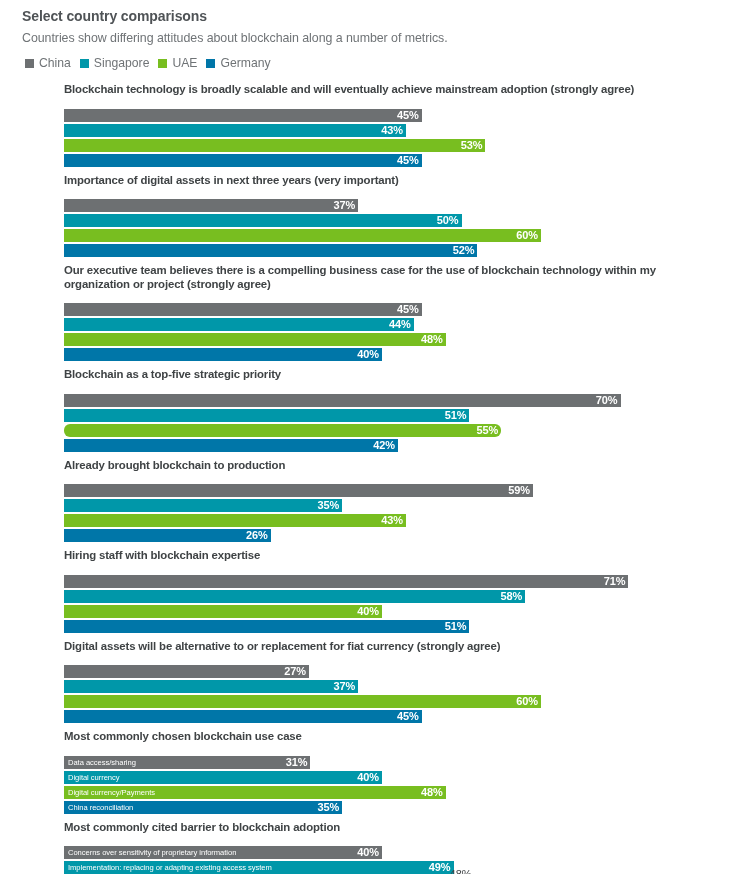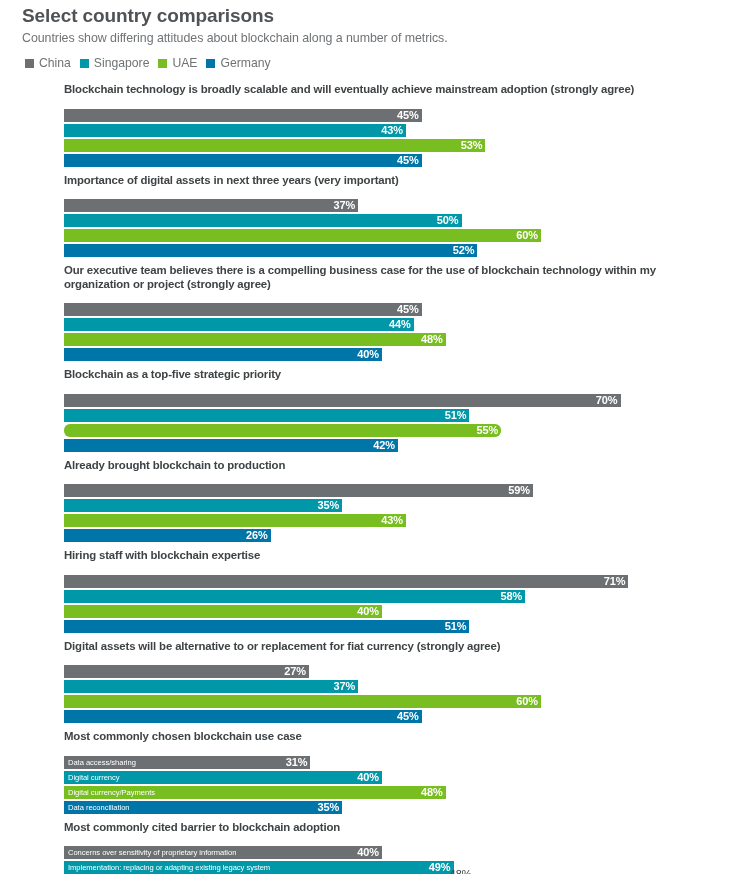--- a/index.html
+++ b/index.html
@@ -6,21 +6,21 @@
   body{
     width:732px;height:874px;
     background:#ffffff;
     font-family:"Liberation Sans", sans-serif;
     color:#53565a;
     overflow:hidden;
   }
   .page{position:relative;width:732px;height:874px;box-sizing:border-box;padding:6px 14px 0 22px;}
 
   .title{
-    font-size:19px;font-weight:bold;color:#4f5356;
+    font-size:14px;font-weight:bold;color:#4f5356;
     letter-spacing:-0.1px;margin:0 0 4px 0;line-height:20px;
   }
   .subtitle{
     font-size:12.4px;color:#6f7376;font-weight:normal;
     line-height:16px;margin:0 0 11px 0;letter-spacing:-0.05px;
   }
 
   .legend{display:flex;align-items:center;gap:9px;margin:0 0 14px 3px;}
   .legend-item{display:flex;align-items:center;gap:5px;}
   .legend-swatch{width:9px;height:9px;display:inline-block;}
@@ -281,38 +281,38 @@
             </div>
           </div>
           <div class="bar-row">
             <div class="bar" style="width: 381.6px; background: rgb(120, 190, 32);">
               <span class="cat">Digital currency/Payments</span>
               <span class="val">48%</span>
             </div>
           </div>
           <div class="bar-row">
             <div class="bar" style="width: 278.25px; background: rgb(0, 118, 168);">
-              <span class="cat">Data reconciliation</span>
+              <span class="cat">China reconciliation</span>
               <span class="val">35%</span>
             </div>
           </div>
         </div>
       </div>
       <div class="group">
         <div class="group-title">Most commonly cited barrier to blockchain adoption</div>
         <div class="bars">
           <div class="bar-row">
             <div class="bar" style="width: 318px; background: rgb(109, 112, 114);">
               <span class="cat">Concerns over sensitivity of proprietary information</span>
               <span class="val">40%</span>
             </div>
           </div>
           <div class="bar-row">
             <div class="bar" style="width: 389.55px; background: rgb(0, 151, 169);">
-              <span class="cat">Implementation: replacing or adapting existing legacy system</span>
+              <span class="cat">Implementation: replacing or adapting existing access system</span>
               <span class="val">49%</span>
             </div>
           </div>
           <div class="bar-row">
             <div class="bar" style="width: 381.6px; background: rgb(120, 190, 32);">
               <span class="cat">Implementation: replacing or adapting existing legacy system/Challenges in forming a consortium</span>
             </div>
             <span class="val-outside" style="left: 381.6px;">48%</span>
           </div>
         </div>

